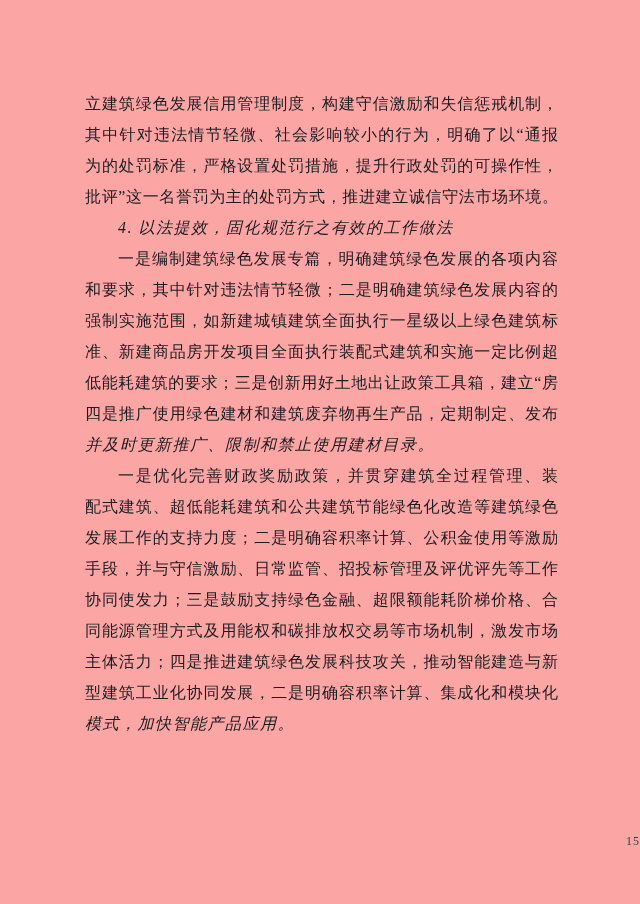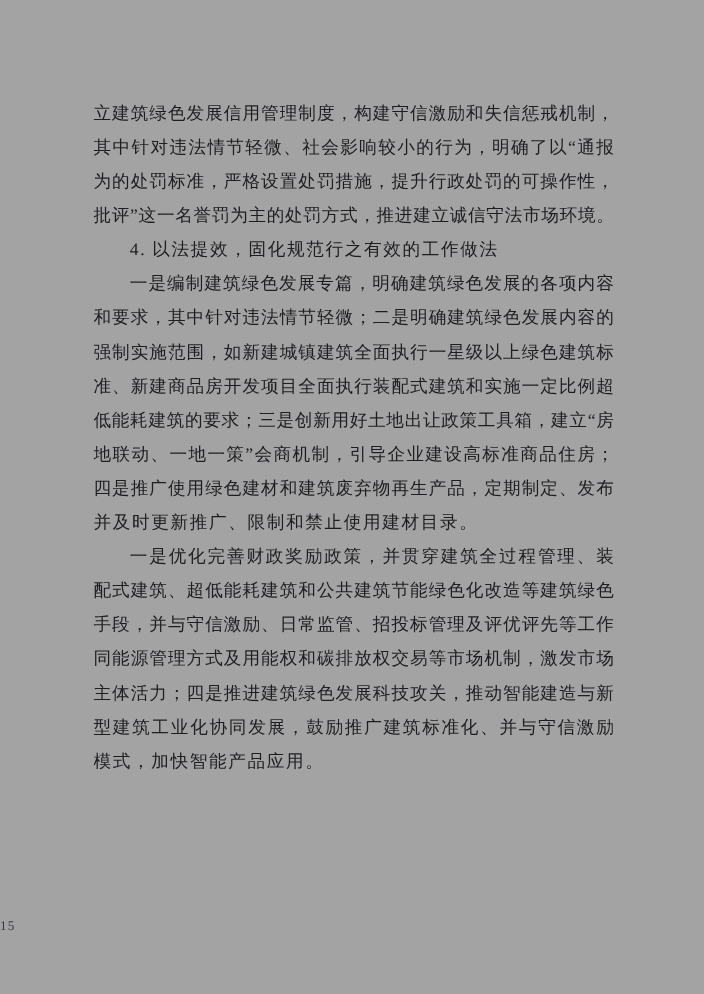--- a/index.html
+++ b/index.html
@@ -4,21 +4,21 @@
 <style>
   html, body {
     margin: 0;
     padding: 0;
     background: #ffffff;
   }
   .page {
     position: relative;
     width: 640px;
     height: 904px;
-    background: #a3a3a3;
+    background: #fca5a5;
     overflow: hidden;
     font-family: "Liberation Serif", "DejaVu Serif", serif;
     color: #1d1d22;
   }
   .doc-body {
     position: absolute;
     left: 85px;
     top: 88px;
     width: 473px;
   }
@@ -26,60 +26,62 @@
     height: 31px;
     line-height: 31px;
     font-size: 16px;
     overflow: hidden;
     color: #1d1d22;
   }
   .line.plain {
     text-align: left;
     letter-spacing: 1.5px;
     white-space: nowrap;
+    font-style: italic;
   }
   .line.just {
     text-align: justify;
     text-align-last: justify;
     white-space: normal;
   }
   .line.indent {
     text-indent: 33px;
   }
   .page-number {
     position: absolute;
     left: 0;
     top: 834px;
     width: 640px;
-    text-align: left;
+    text-align: right;
     font-size: 12px;
     letter-spacing: 1px;
     color: #3a3a44;
   }
 </style>
 </head>
 <body>
 
 <div class="page">
   <div class="doc-body" id="doc-body">
       <div class="line just">立建筑绿色发展信用管理制度，构建守信激励和失信惩戒机制，</div>
       <div class="line just">其中针对违法情节轻微、社会影响较小的行为，明确了以“通报</div>
       <div class="line just">为的处罚标准，严格设置处罚措施，提升行政处罚的可操作性，</div>
       <div class="line just">批评”这一名誉罚为主的处罚方式，推进建立诚信守法市场环境。</div>
       <div class="line plain indent">4. 以法提效，固化规范行之有效的工作做法</div>
       <div class="line just indent">一是编制建筑绿色发展专篇，明确建筑绿色发展的各项内容</div>
       <div class="line just">和要求，其中针对违法情节轻微；二是明确建筑绿色发展内容的</div>
       <div class="line just">强制实施范围，如新建城镇建筑全面执行一星级以上绿色建筑标</div>
       <div class="line just">准、新建商品房开发项目全面执行装配式建筑和实施一定比例超</div>
       <div class="line just">低能耗建筑的要求；三是创新用好土地出让政策工具箱，建立“房</div>
-      <div class="line just">地联动、一地一策”会商机制，引导企业建设高标准商品住房；</div>
       <div class="line just">四是推广使用绿色建材和建筑废弃物再生产品，定期制定、发布</div>
       <div class="line plain">并及时更新推广、限制和禁止使用建材目录。</div>
       <div class="line just indent">一是优化完善财政奖励政策，并贯穿建筑全过程管理、装</div>
       <div class="line just">配式建筑、超低能耗建筑和公共建筑节能绿色化改造等建筑绿色</div>
+      <div class="line just">发展工作的支持力度；二是明确容积率计算、公积金使用等激励</div>
       <div class="line just">手段，并与守信激励、日常监管、招投标管理及评优评先等工作</div>
+      <div class="line just">协同使发力；三是鼓励支持绿色金融、超限额能耗阶梯价格、合</div>
       <div class="line just">同能源管理方式及用能权和碳排放权交易等市场机制，激发市场</div>
       <div class="line just">主体活力；四是推进建筑绿色发展科技攻关，推动智能建造与新</div>
-      <div class="line just">型建筑工业化协同发展，鼓励推广建筑标准化、并与守信激励</div>
+      <div class="line just">型建筑工业化协同发展，二是明确容积率计算、集成化和模块化</div>
       <div class="line plain">模式，加快智能产品应用。</div>
     </div>
   <div class="page-number">15</div>
 </div>
 
 </body></html>

